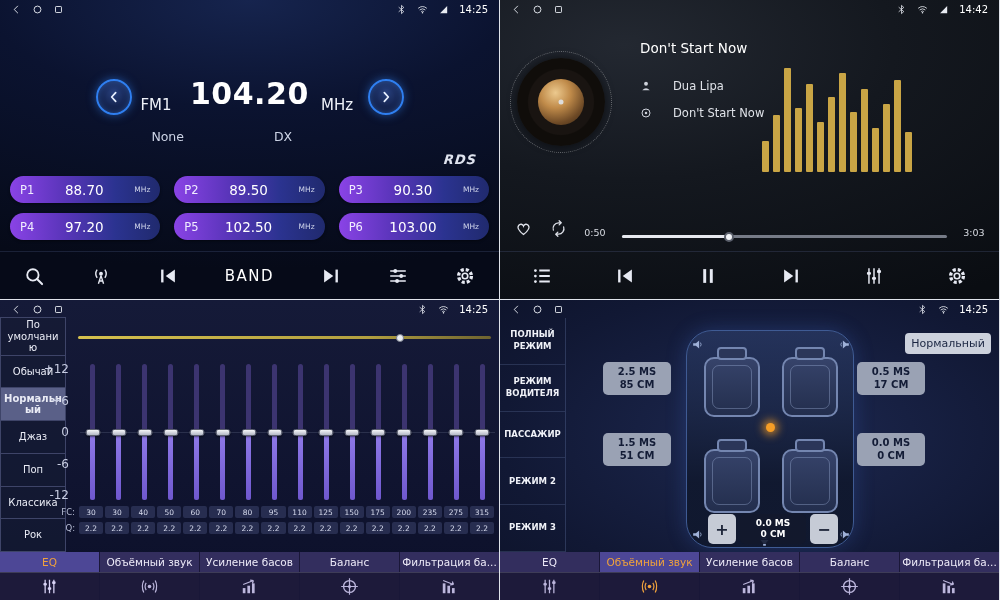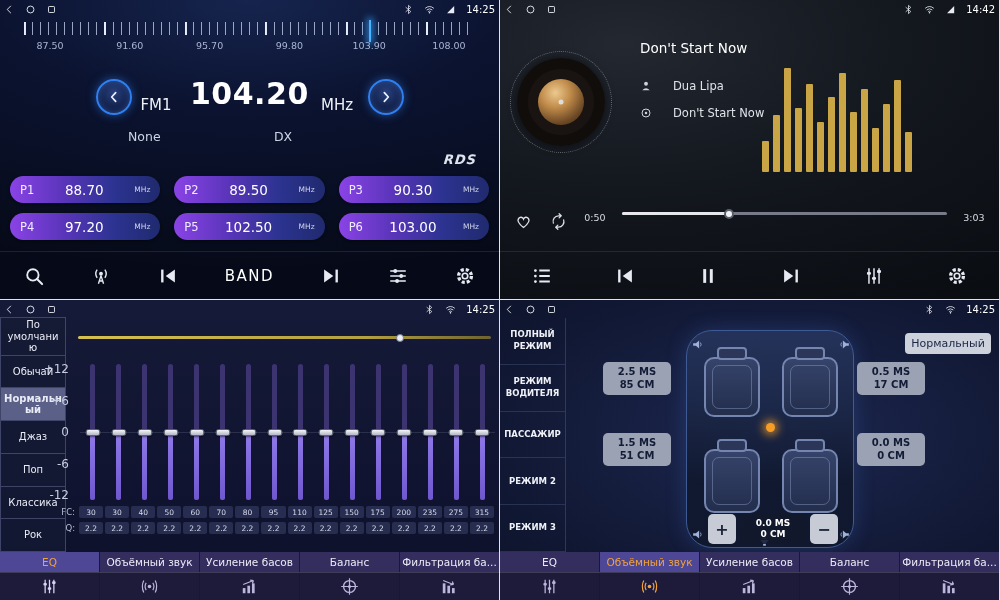--- a/index.html
+++ b/index.html
@@ -6,21 +6,21 @@
   html,body{width:1000px;height:600px;background:#000;overflow:hidden;
     font-family:"DejaVu Sans","Liberation Sans",sans-serif;color:#fff}
   .grid{display:grid;grid-template-columns:500px 500px;grid-template-rows:300px 300px;width:1000px;height:600px}
   .screen{position:relative;overflow:hidden}
   .radio{background:radial-gradient(130% 90% at 50% 0%,#16244e 0%,#0b1330 40%,#060a18 100%);border-right:1.5px solid #dfe3ea;border-bottom:1.5px solid #dfe3ea}
   .music{background:radial-gradient(120% 100% at 25% 15%,#232831 0%,#14181f 45%,#0a0d12 100%);border-bottom:1.5px solid #dfe3ea;border-right:1.5px solid #dfe3ea}
   .eqs{background:linear-gradient(180deg,#151a38 0%,#101430 60%,#0c102a 100%);border-right:1.5px solid #dfe3ea}
   .srd{background:radial-gradient(100% 90% at 55% 45%,#1d2850 0%,#111834 55%,#0a0f22 100%);border-right:1.5px solid #dfe3ea}
   .ic{display:block}
   
-  .statusbar{position:absolute;top:0;left:0;right:0;height:18px;display:flex;justify-content:space-between;align-items:center;padding:0 4px;z-index:9}
+  .statusbar{position:absolute;top:0;left:0;right:0;height:18px;display:flex;justify-content:space-between;align-items:center;padding:0 11px;z-index:9}
   .sb-group{display:flex;align-items:center;gap:10px}
   .sb-ic{width:11px;height:11px;color:#e8ebf2}
   .sb-time{font-size:10px;color:#fff}
   
   .scale{position:absolute;top:20px;left:0;right:0;height:42px}
   .ticks{position:absolute;left:24px;right:24px;top:2px;height:13px;
     background:repeating-linear-gradient(90deg,rgba(190,200,230,.8) 0 1px,transparent 1px 8.05px)}
   .ticks::after{content:"";position:absolute;inset:0;
     background:repeating-linear-gradient(90deg,rgba(235,241,255,.95) 0 1.6px,transparent 1.6px 80.5px)}
   .scale-labels{position:absolute;left:24px;right:24px;top:20px;display:flex;justify-content:space-between}
@@ -28,21 +28,21 @@
   .needle{position:absolute;top:0;width:2px;height:22px;background:#4db2ff;box-shadow:0 0 7px 2px rgba(53,164,255,.8)}
   .nav-circle{position:absolute;top:79px;width:36px;height:36px;border-radius:50%;border:2px solid #2f7ff0;
     background:radial-gradient(circle at 50% 35%,#27407e 0%,#101c42 70%);
     box-shadow:0 0 10px rgba(47,127,240,.55),inset 0 0 6px rgba(80,150,255,.4);
     display:flex;align-items:center;justify-content:center;cursor:pointer}
   .nav-circle .ic{width:16px;height:16px;color:#e8f0ff}
   .prev-btn{left:96px}.next-btn{left:368px}
   .band-label{position:absolute;top:96px;left:128px;width:56px;text-align:center;font-size:15px;color:#eef1f8}
   .freq-big{position:absolute;top:76px;left:190px;width:110px;text-align:center;font-size:30px;font-weight:bold;letter-spacing:.5px;color:#fff}
   .unit-label{position:absolute;top:96px;left:312px;width:50px;text-align:center;font-size:15px;color:#eef1f8}
-  .none-label{position:absolute;top:129px;left:128px;width:56px;text-align:left;font-size:12.5px;color:#cdd4e6}
+  .none-label{position:absolute;top:129px;left:128px;width:56px;text-align:right;font-size:12.5px;color:#cdd4e6}
   .dx-label{position:absolute;top:129px;left:258px;width:50px;text-align:center;font-size:12.5px;color:#cdd4e6}
   .rds{position:absolute;top:152px;right:22px;font-size:13px;font-style:italic;font-weight:bold;letter-spacing:1px;color:#dfe3ee;transform:skewX(-6deg)}
   .presets{position:absolute;left:10px;right:10px;top:176px;display:grid;grid-template-columns:repeat(3,1fr);gap:10px 14px}
   .preset{height:27px;border-radius:13.5px;display:flex;align-items:center;padding:0 10px;cursor:pointer;
     background:linear-gradient(90deg,#8a43e6 0%,#5b35bb 35%,#2b3390 70%,#202a6e 100%);box-shadow:0 1px 3px rgba(0,0,0,.45)}
   .p-label{font-size:11.5px;color:#f0ecff}
   .p-freq{flex:1;text-align:center;font-size:13.5px;color:#fff}
   .p-unit{font-size:7.5px;color:#cfd4ea}
   .toolbar{position:absolute;left:0;right:0;bottom:0;height:48px;display:flex;align-items:center;justify-content:space-around;border-top:1px solid rgba(120,140,200,.18)}
   .tool{width:22px;height:22px;color:#e7eaf3;cursor:pointer}
@@ -54,21 +54,21 @@
     background:radial-gradient(circle,#3a2d1d 0% 26%,#191411 28% 52%,#100d0a 54% 76%,#060504 78% 100%)}
   .art{position:absolute;left:50%;top:50%;width:46px;height:46px;transform:translate(-50%,-50%);border-radius:50%;
     background:radial-gradient(circle at 38% 30%,#ecc98e 0%,#c08b4a 35%,#6e4a26 70%,#3a2614 100%)}
   .spindle{position:absolute;left:50%;top:50%;width:5px;height:5px;transform:translate(-50%,-50%);border-radius:50%;background:#ddd}
   .song-title{position:absolute;left:140px;top:40px;font-size:13.5px;color:#fff}
   .meta-row{position:absolute;left:140px;display:flex;align-items:center;gap:21px;font-size:11.5px;color:#dfe2e8}
   .meta-row .ic{width:12px;height:12px;color:#cfd3dc}
   .artist-row{top:79px}.album-row{top:106px}
   .visualizer{position:absolute;left:262px;top:68px;width:150px;height:104px;display:flex;align-items:flex-end;gap:4px}
   .vbar{width:7px;border-radius:1px}
-  .progress-row{position:absolute;left:0;right:0;top:212px;height:26px;display:flex;align-items:flex-start;gap:16px;padding:0 14px}
+  .progress-row{position:absolute;left:0;right:0;top:212px;height:26px;display:flex;align-items:flex-end;gap:16px;padding:0 14px}
   .pr-ic{width:19px;height:19px;color:#dde0e8;cursor:pointer}
   .time-label{font-size:9.5px;color:#d8dbe2;min-width:22px;text-align:center}
   .track{position:relative;flex:1;height:3px;background:#767b87;border-radius:2px;cursor:pointer}
   .played{position:absolute;left:0;top:0;bottom:0;background:#e6e8ee;border-radius:2px}
   .knob{position:absolute;top:50%;width:10px;height:10px;border-radius:50%;background:#f2f4f8;border:2.5px solid #5a5f6b;transform:translate(-50%,-50%)}
   
   .eq-presets{position:absolute;left:0;top:18px;bottom:48px;width:66px;display:flex;flex-direction:column}
   .eq-preset{flex:1;display:flex;align-items:center;justify-content:center;text-align:center;font-size:10px;color:#e9ebf5;
     border:1px solid #3e4468;margin-top:-1px;background:rgba(22,27,52,.65);cursor:pointer;padding:1px 3px;line-height:1.15;word-break:break-word}
   .eq-preset.active{background:#5a6088;font-weight:bold}
@@ -262,32 +262,20 @@
           </svg>
         <svg class="ic sb-ic">
             <use href="#sym-wifi"></use>
           </svg>
         <svg class="ic sb-ic">
             <use href="#sym-signal"></use>
           </svg>
         <span class="sb-time">14:25</span>
       </div>
     </header>
-    <div class="scale">
-      <div class="ticks"></div>
-      <div class="needle" id="needle" style="left: 74%;"></div>
-      <div class="scale-labels" id="scale-labels">
-          <span class="scale-label">87.50</span>
-          <span class="scale-label">91.60</span>
-          <span class="scale-label">95.70</span>
-          <span class="scale-label">99.80</span>
-          <span class="scale-label">103.90</span>
-          <span class="scale-label">108.00</span>
-        </div>
-    </div>
     <div class="nav-circle prev-btn">
       <svg class="ic">
           <use href="#sym-chl"></use>
         </svg>
     </div>
     <div class="nav-circle next-btn">
       <svg class="ic">
           <use href="#sym-chr"></use>
         </svg>
     </div>

